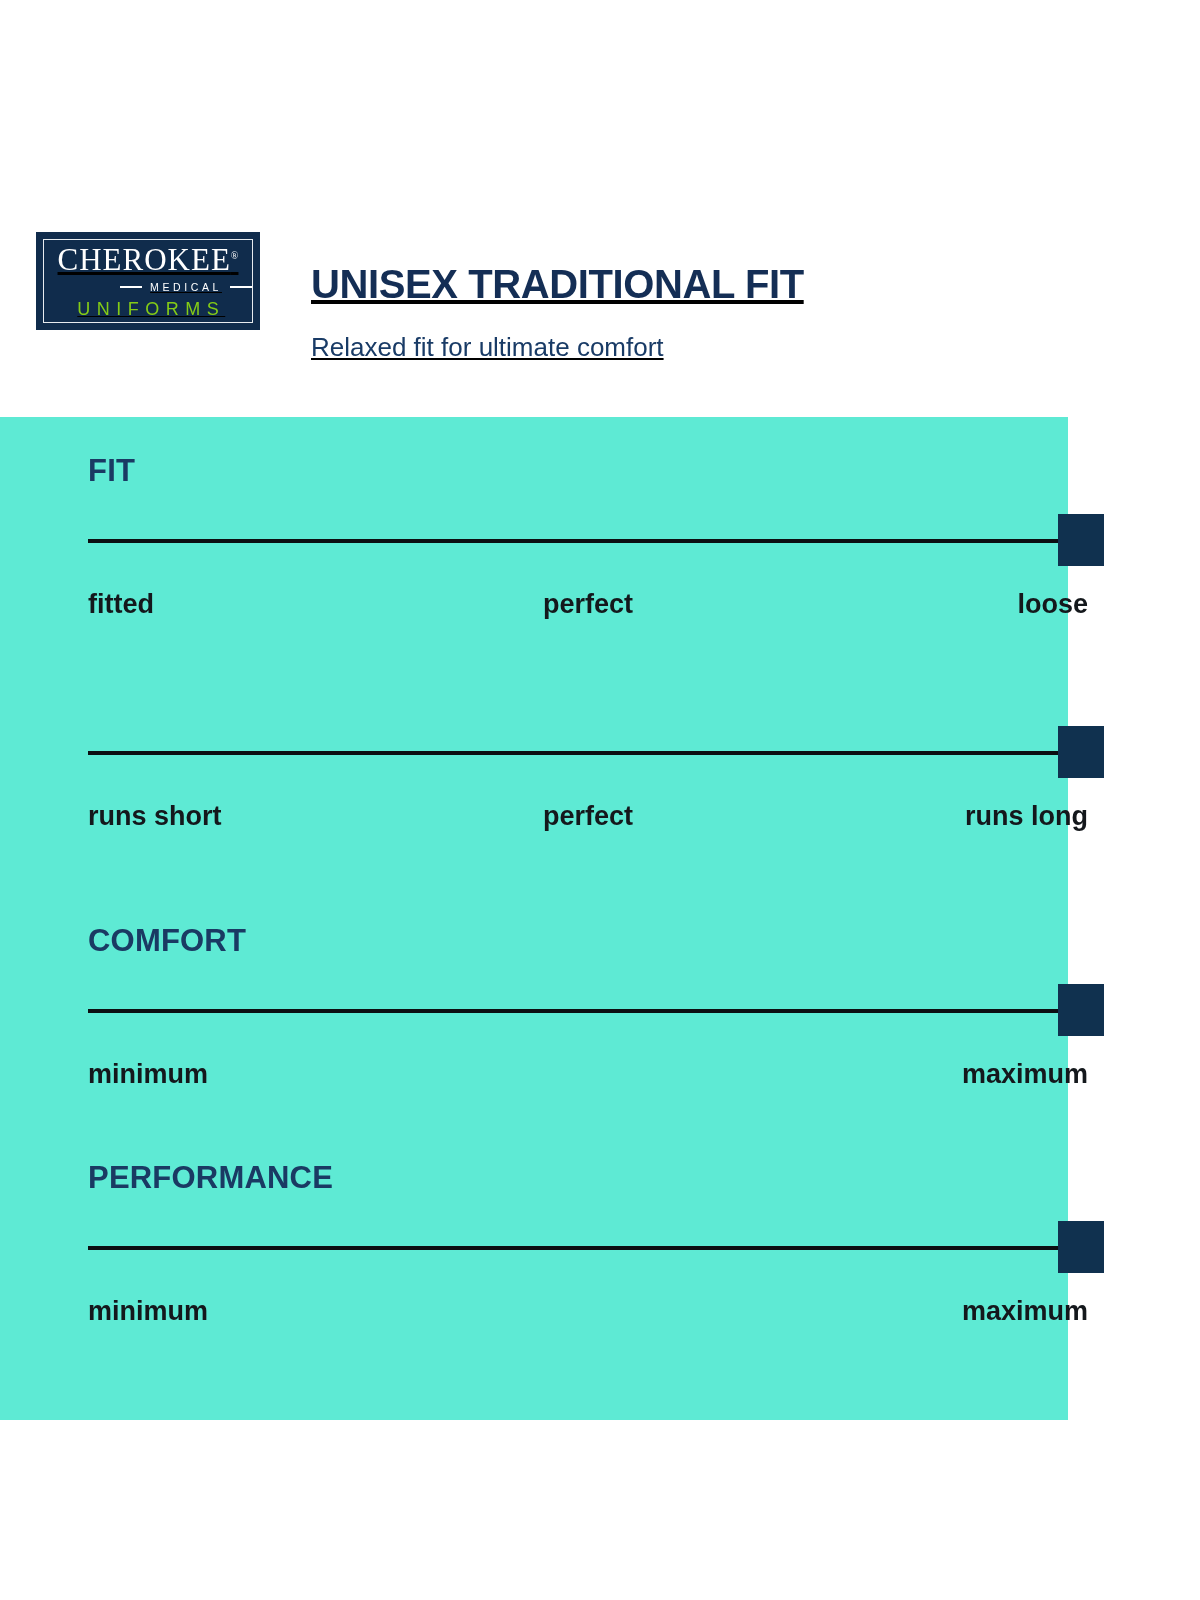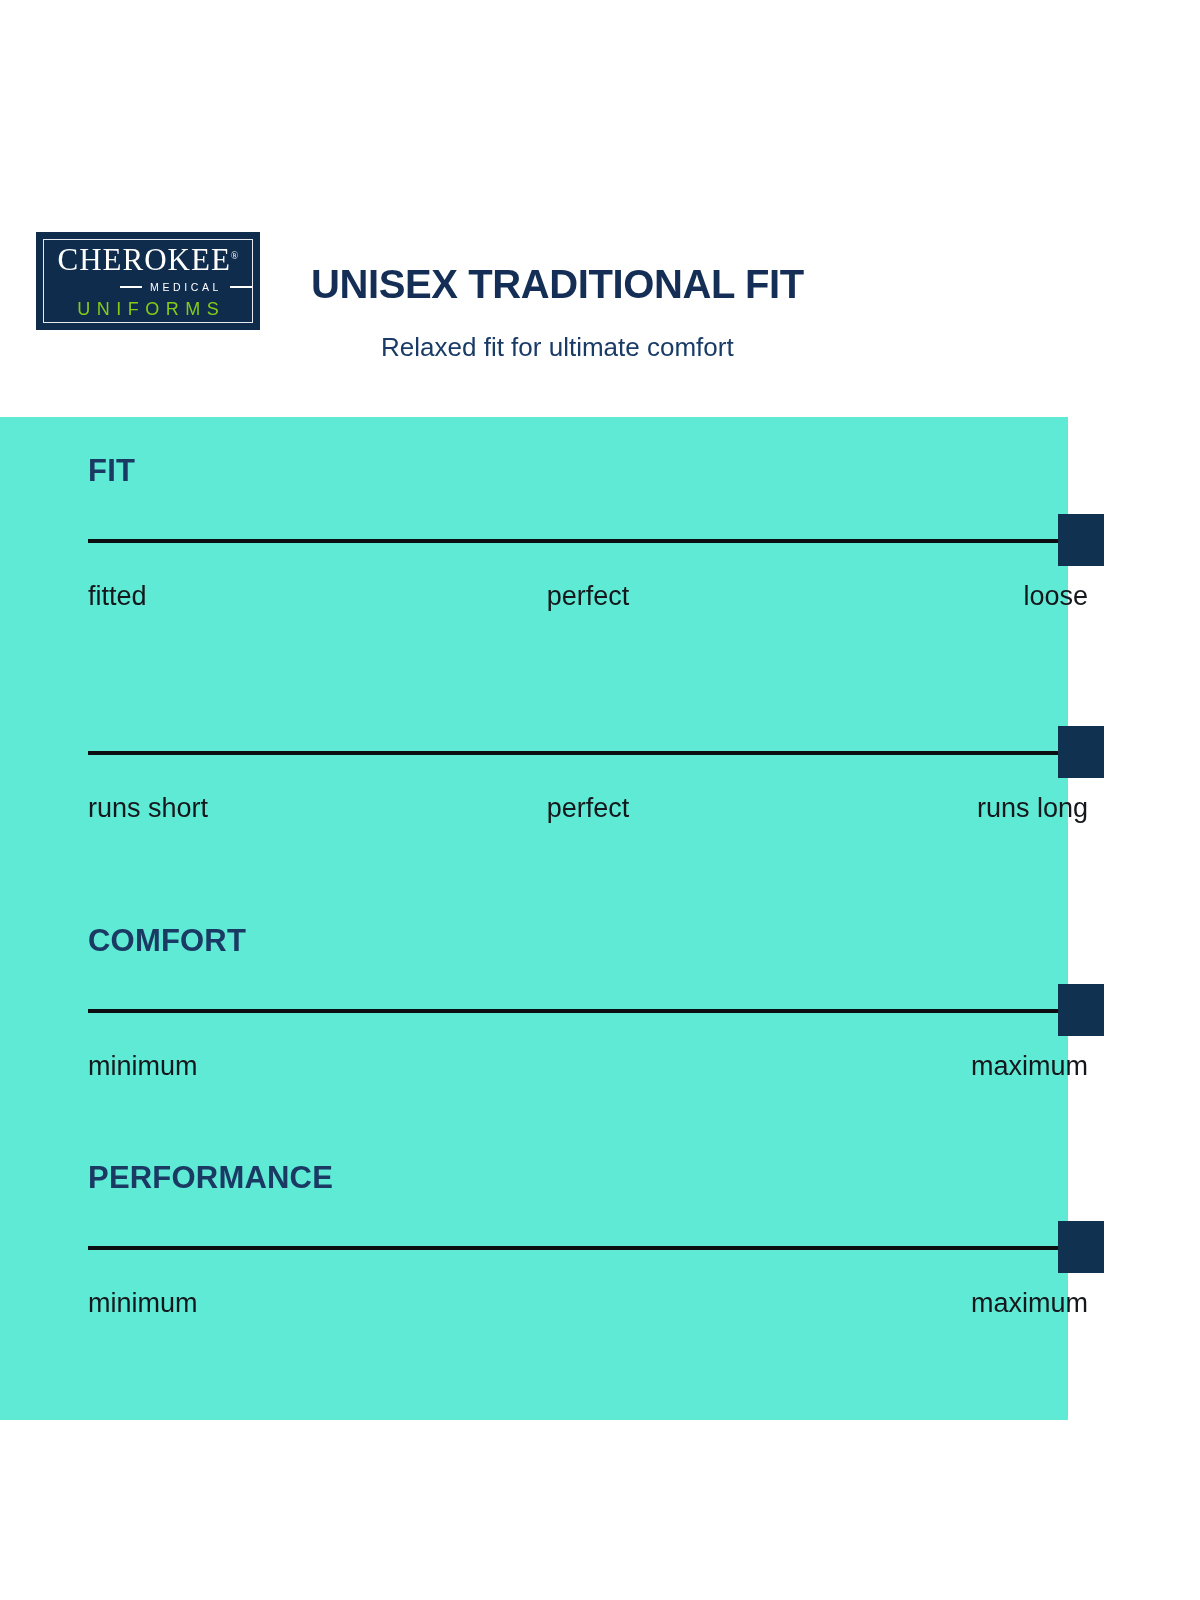--- a/index.html
+++ b/index.html
@@ -26,20 +26,21 @@
     background: #ffffff;
     box-sizing: border-box;
   }
 
   .header-inner {
     position: absolute;
     left: 36px;
     top: 232px;
     display: flex;
     align-items: flex-start;
+    text-decoration: underline;
   }
 
   
   .logo {
     width: 224px;
     height: 98px;
     background: #102C4C;
     box-sizing: border-box;
     padding: 7px;
     flex: none;
@@ -116,21 +117,20 @@
     white-space: nowrap;
   }
   .subtitle {
     font-family: "Liberation Sans", sans-serif;
     font-weight: normal;
     font-size: 26px;
     color: #193B66;
     line-height: 1.1;
     margin-top: 16px;
     white-space: nowrap;
-    text-align: center;
   }
 
   
   .panel {
     position: absolute;
     left: 0;
     top: 393px;
     width: 1068px;
     height: 1003px;
     background: #5eead4;
@@ -186,23 +186,23 @@
     background: #10314F;
   }
 
   .labels {
     position: relative;
     height: 38px;
     margin-top: 14px;
   }
   .label {
     position: absolute;
-    top: 0;
-    font-family: "Liberation Sans", sans-serif;
-    font-weight: normal;
+    top: 8px;
+    font-family: "Liberation Sans", sans-serif;
+    font-weight: bold;
     font-size: 27px;
     color: #14181c;
     line-height: 1.2;
     white-space: nowrap;
   }
   .label-left   { left: 0; }
   .label-center { left: 50%; transform: translateX(-50%); }
   .label-right  { right: 0; }
 </style>
 </head>

